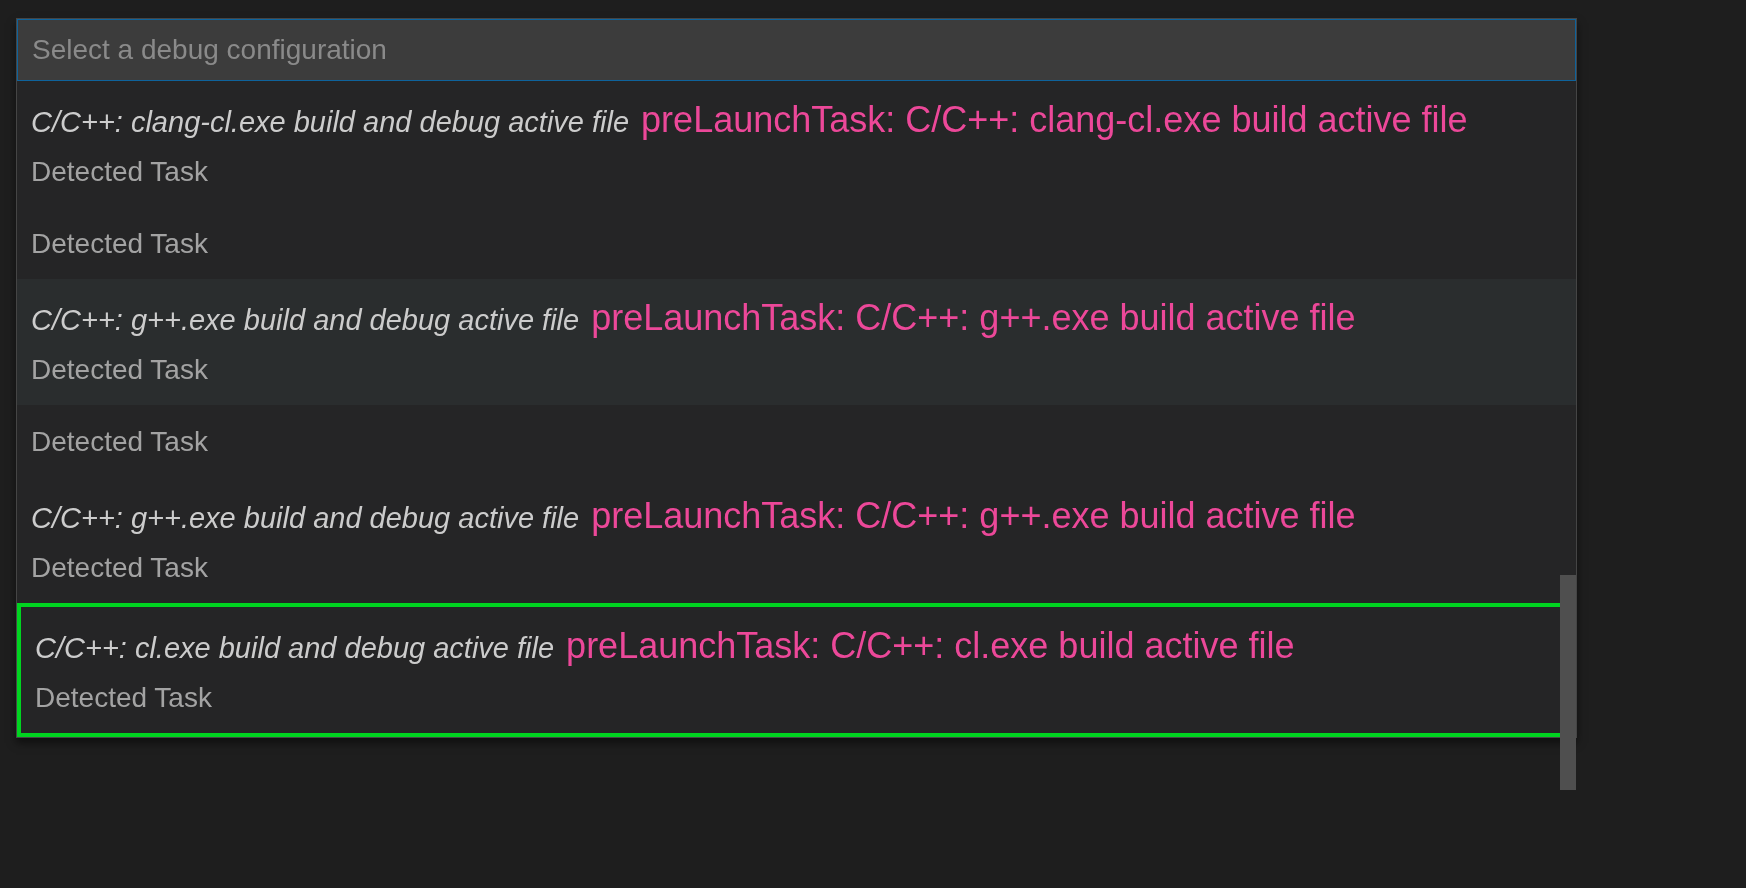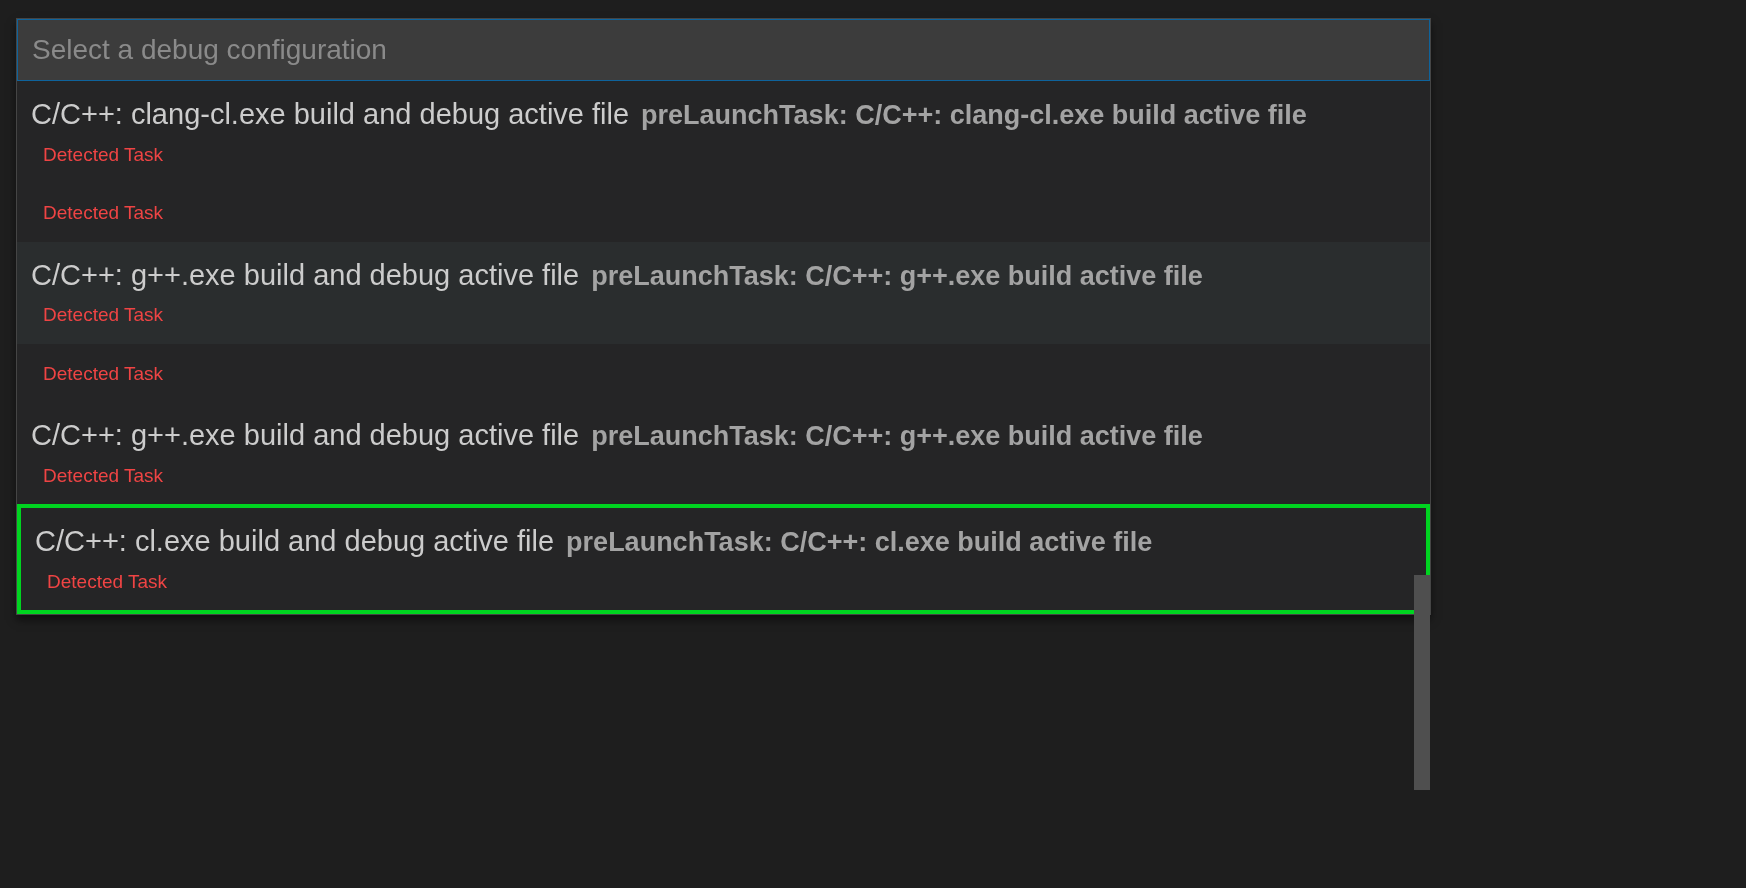--- a/index.html
+++ b/index.html
@@ -9,21 +9,21 @@
     }
     body {
       background-color: #1e1e1e;
       font-family: "Segoe UI", -apple-system, BlinkMacSystemFont, sans-serif;
       width: 1746px;
       height: 888px;
       overflow: hidden;
       position: relative;
     }
     .dropdown-container {
-      width: 1415px;
+      width: 1561px;
       position: absolute;
       left: 16px;
       top: 18px;
       background-color: #252526;
       border: 1px solid #454545;
       box-shadow: 0 5px 8px rgba(0,0,0,0.5);
     }
     .search-input-wrapper {
       padding: 0px;
       border: 1px solid #0e639c;
@@ -54,34 +54,34 @@
       background-color: #2a2d2e;
     }
     .config-item.highlighted {
       border: 4px solid #00d420;
     }
     .config-title {
       color: #cccccc;
       font-size: 29px;
       font-weight: 400;
       display: inline;
+      font-style: italic;
     }
     .config-subtitle {
-      color: #a3a3a3;
-      font-size: 27px;
-      font-weight: 700;
+      color: #ec4899;
+      font-size: 36px;
+      font-weight: 400;
       display: inline;
       margin-left: 12px;
     }
     .config-detail {
-      color: #ef4444;
-      font-size: 19px;
+      color: #a3a3a3;
+      font-size: 28px;
       font-weight: 400;
       margin-top: 4px;
-      margin-left: 12px;
     }
     .scrollbar {
       position: absolute;
       right: 0;
       top: 556px;
       width: 16px;
       height: 215px;
       background-color: #4f4f4f;
     }
     .right-gutter {

